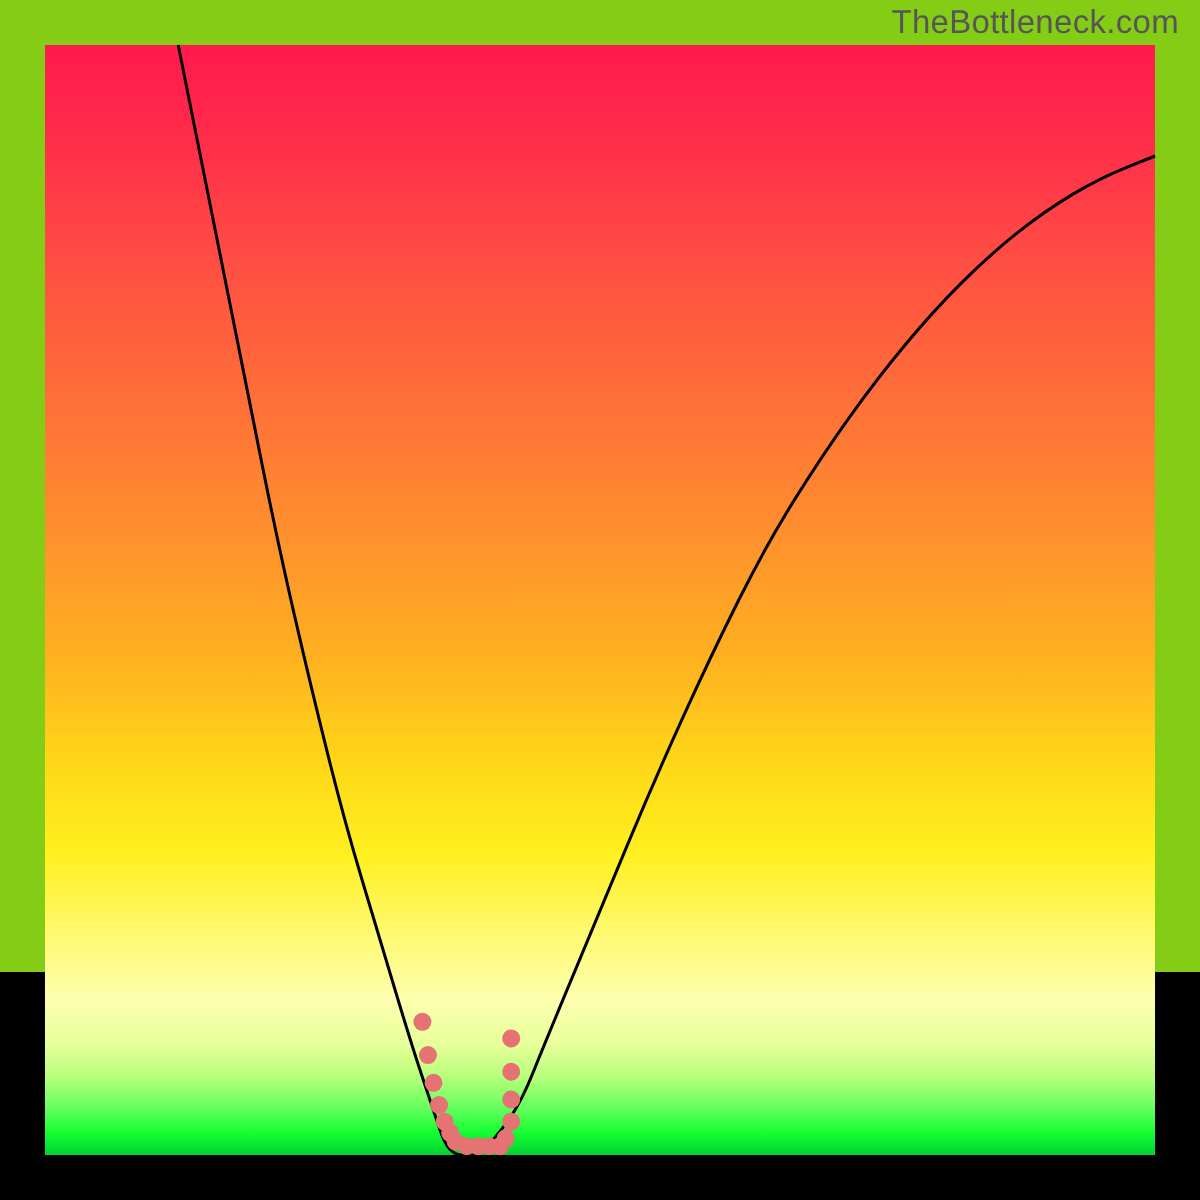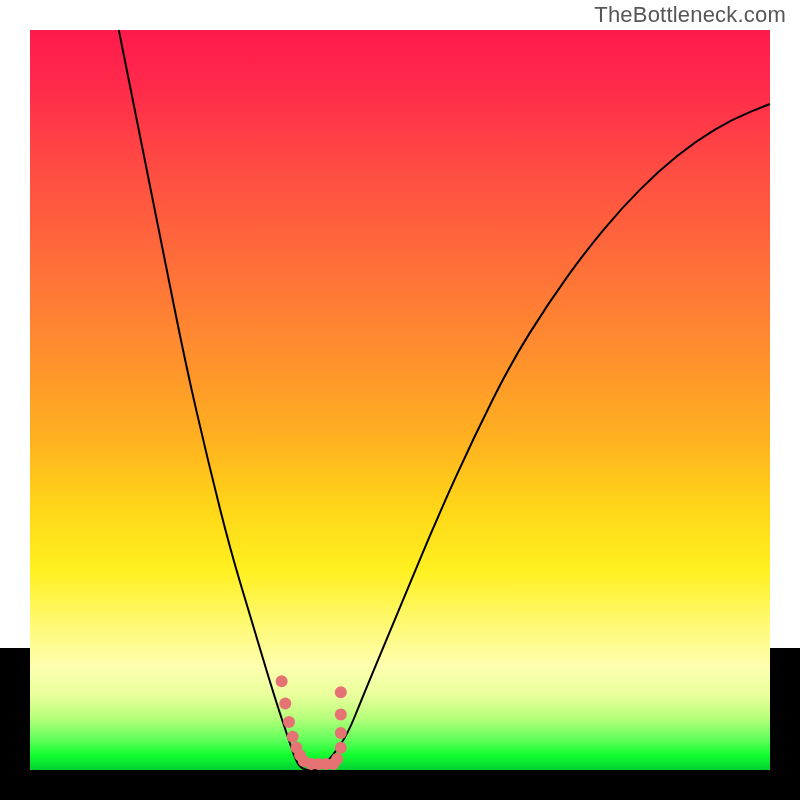--- a/index.html
+++ b/index.html
@@ -1,21 +1,21 @@
 <!DOCTYPE html>
 <html><head>
 <meta charset="utf-8">
 <style>
   * { margin: 0; padding: 0; box-sizing: border-box; }
   html, body { width: 800px; height: 800px; background: #000; overflow: hidden; }
   .frame {
     position: relative;
     width: 800px;
     height: 648px;
-    background: #ffffff;
+    background: #84cc16;
   }
   .watermark {
     position: absolute;
     top: 2px;
     right: 14px;
     font-family: Arial, Helvetica, sans-serif;
     font-size: 22px;
     color: #565656;
     letter-spacing: 0.2px;
     z-index: 5;

